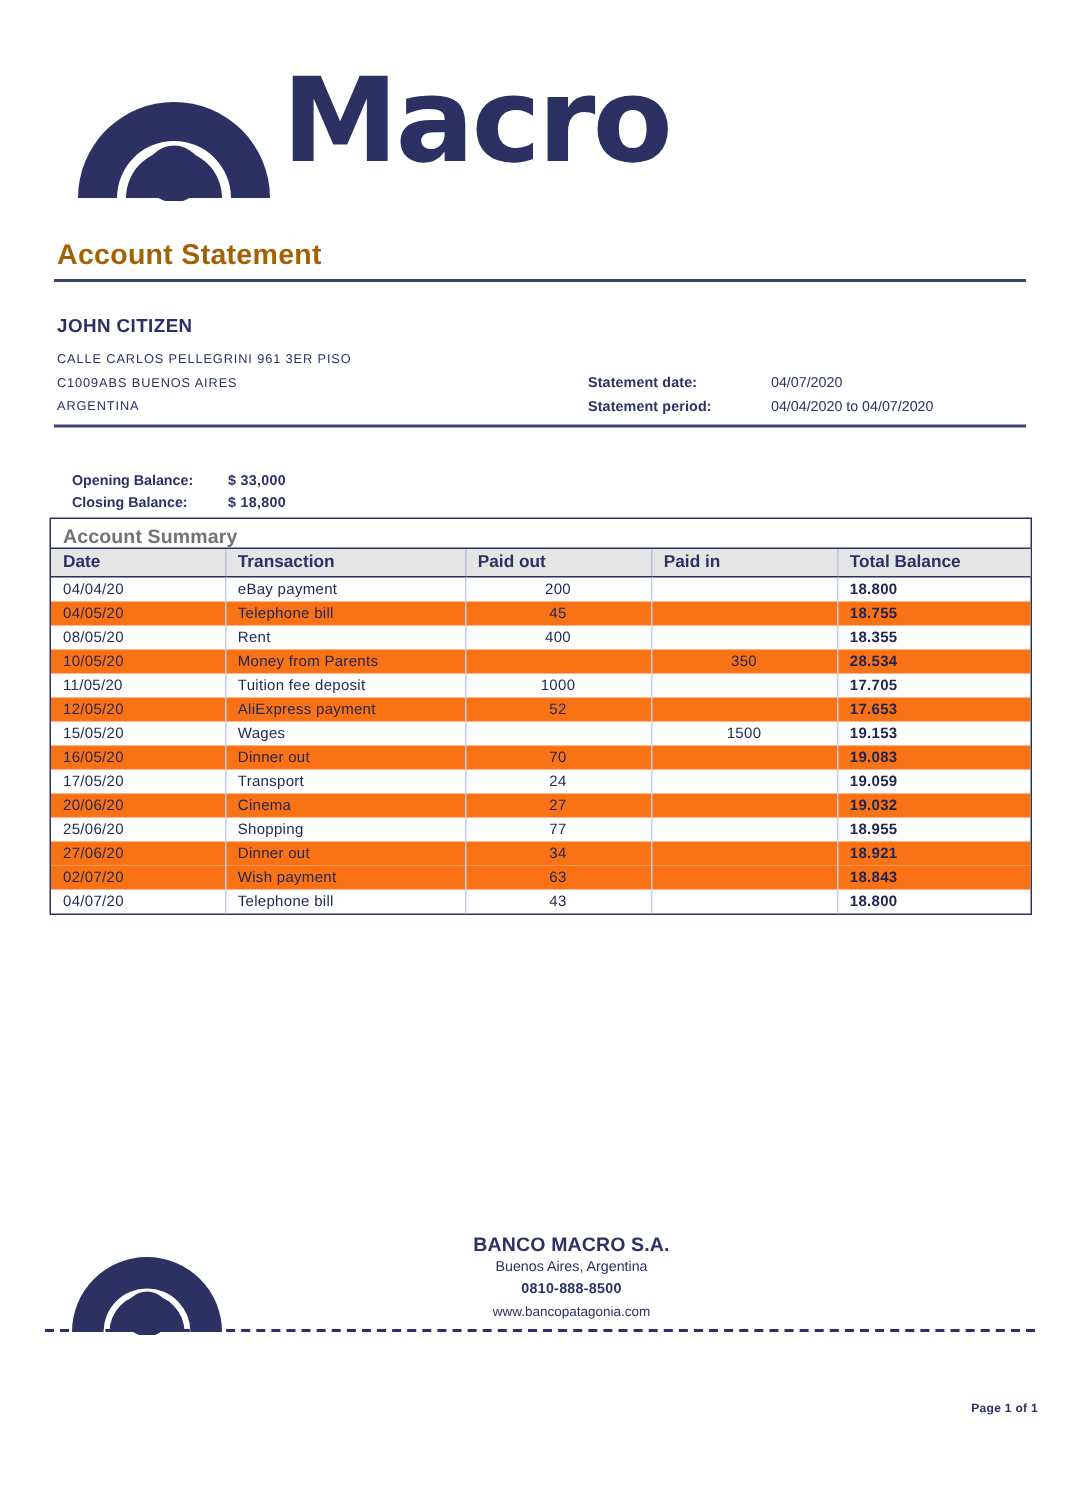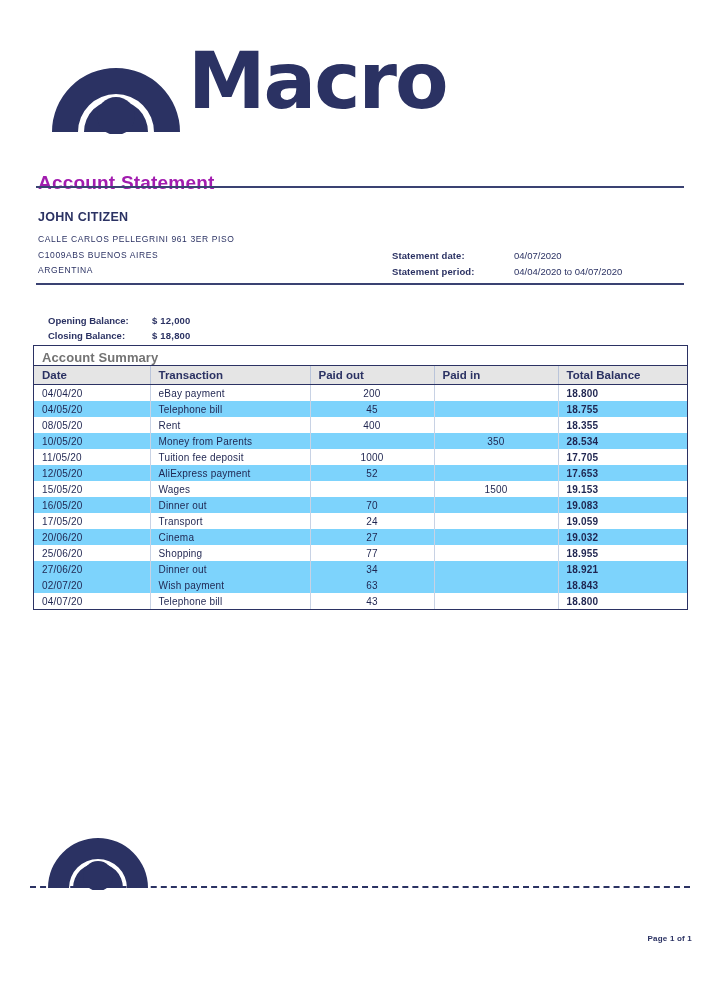--- a/index.html
+++ b/index.html
@@ -31,24 +31,24 @@
     letter-spacing: -2px;
     line-height: 1;
     margin-left: 6px;
     margin-top: 6px;
     font-family: "DejaVu Sans", sans-serif;
   }
 
   
   .doc-title {
     position: absolute;
-    left: 38px; top: 172px;
+    left: 38px; top: 160px;
     font-size: 19px;
     font-weight: bold;
-    color: #a21caf;
+    color: #a16207;
     letter-spacing: .2px;
   }
   .title-rule {
     position: absolute;
     left: 36px; top: 186px;
     width: 648px; height: 2px;
     background: #3a4272;
   }
 
   
@@ -130,21 +130,21 @@
     border-right: 1px solid #b9c4da;
     text-align: left;
     white-space: nowrap;
   }
   table.stmt td {
     padding: 2.5px 8px;
     border-right: 1px solid #c8d2e4;
     white-space: nowrap;
     letter-spacing: .2px;
   }
-  table.stmt tr.alt td { background: #7dd3fc; margin-left: 12px; }
+  table.stmt tr.alt td { background: #f97316; margin-left: 12px; }
   table.stmt th:last-child,
   table.stmt td:last-child { border-right: none; }
 
   .c-date   { width: 116px; }
   .c-trans  { width: 160px; }
   .c-out    { width: 124px; text-align: center; }
   .c-in     { width: 124px; text-align: center; }
   .c-bal    { text-align: left; font-weight: bold; padding-right: 22px !important; }
   th.c-out, th.c-in { text-align: center; }
   th.c-bal { text-align: right; padding-right: 22px; }
@@ -225,21 +225,21 @@
     <div class="meta-row">
       <span class="meta-label">Statement period:</span>
       <span class="meta-val">04/04/2020 to 04/07/2020</span>
     </div>
   </div>
   <div class="meta-rule"></div>
 
   <div class="balances">
     <div class="bal-row">
       <span class="bal-label">Opening Balance:</span>
-      <span class="bal-val">$ 12,000</span>
+      <span class="bal-val">$ 33,000</span>
     </div>
     <div class="bal-row">
       <span class="bal-label">Closing Balance:</span>
       <span class="bal-val">$ 18,800</span>
     </div>
   </div>
 
   <div class="table-wrap">
     <div class="tbl-caption">Account Summary</div>
     <table class="stmt">
@@ -354,20 +354,26 @@
         </tbody>
     </table>
   </div>
 
   <svg class="footer-logo" viewBox="0 0 104 72">
     <path d="M2 70 A50 50 0 0 1 102 70 L81 70 A29 29 0 0 0 23 70 Z" fill="#2B3263"></path>
     <path d="M27 70 A25 25 0 0 1 77 70 L60 70 A8 8 0 0 0 44 70 Z" fill="#2B3263"></path>
     <circle cx="52" cy="58" r="15" fill="#2B3263"></circle>
   </svg>
 
+  <div class="footer-info">
+    <div class="f-name">BANCO MACRO S.A.</div>
+    <div class="f-city">Buenos Aires,  Argentina</div>
+    <div class="f-phone">0810-888-8500</div>
+    <div class="f-web">www.bancopatagonia.com</div>
+  </div>
 
   <div class="dash-rule"></div>
   <div class="page-num">Page 1 of 1</div>
 
   <div class="watermark">
     <span class="wm-a">EKOGEA</span><span class="wm-b">.ORG</span>
   </div>
 
 </div>
 

